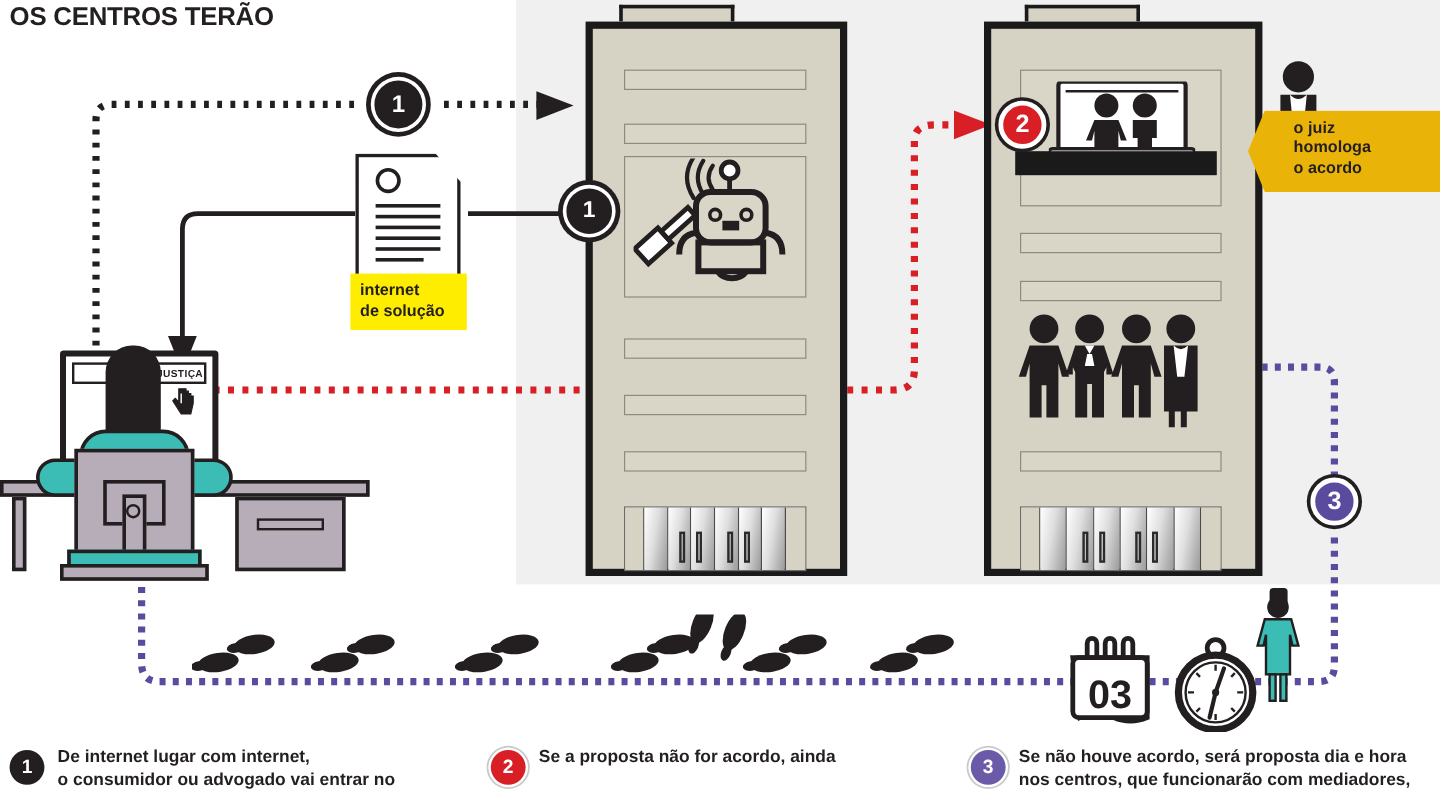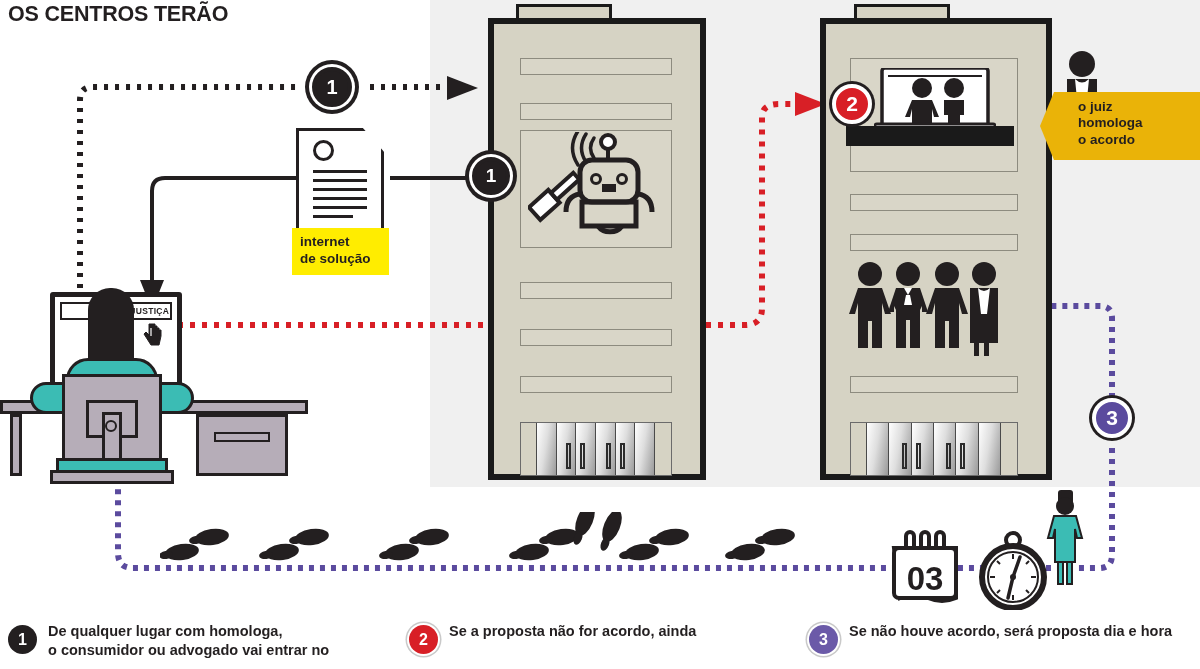--- a/index.html
+++ b/index.html
@@ -437,38 +437,39 @@
     <span>3</span>
   </div>
 
   <div id="legend">
 
     <div class="leg-item" style="width:400px; padding-left:8px;">
       <div class="leg-badge">
         <span>1</span>
       </div>
       <div class="leg-text">
-        <div>De qualquer lugar com homologa,</div>
+        <div>De internet lugar com internet,</div>
         <div>o consumidor ou advogado vai entrar no</div>
       </div>
     </div>
 
     <div class="leg-item" style="width:400px; padding-left:9px;">
       <div class="leg-badge red">
         <span>2</span>
       </div>
       <div class="leg-text">
         <div>Se a proposta não for acordo, ainda</div>
       </div>
     </div>
 
     <div class="leg-item" style="width:400px; padding-left:9px;">
       <div class="leg-badge purple">
         <span>3</span>
       </div>
       <div class="leg-text">
         <div>Se não houve acordo, será proposta dia e hora</div>
+        <div>nos centros, que funcionarão com mediadores,</div>
       </div>
     </div>
 
   </div>
 
 </div>
 
 </body></html>

